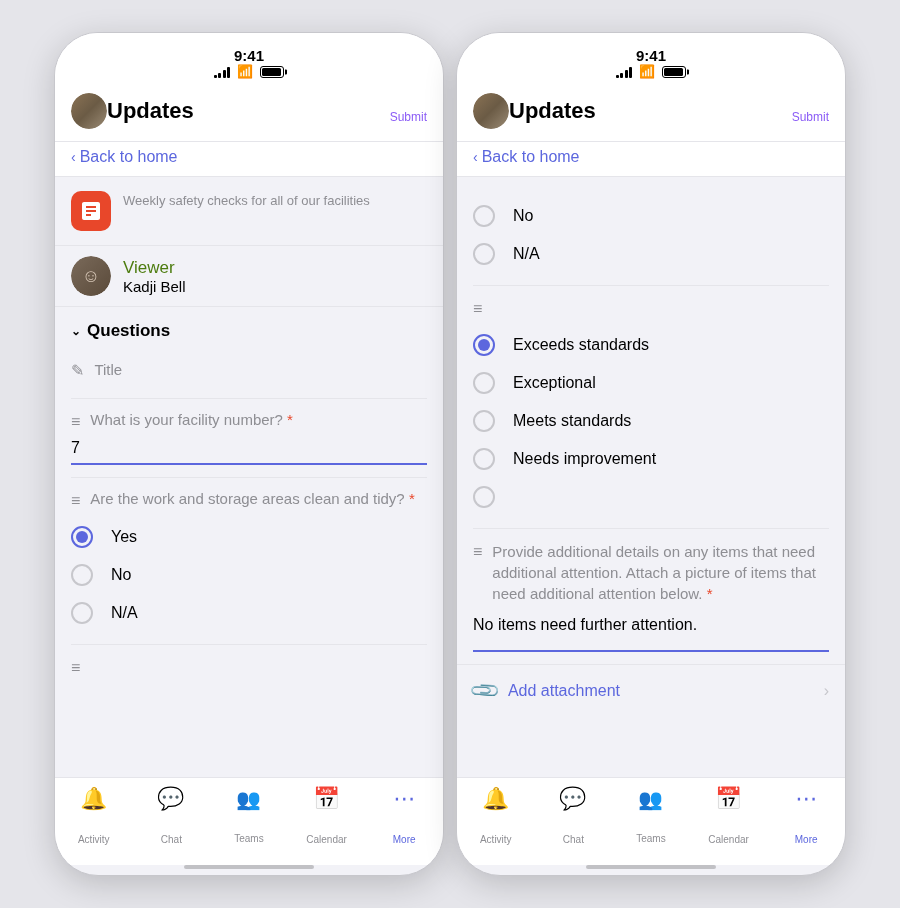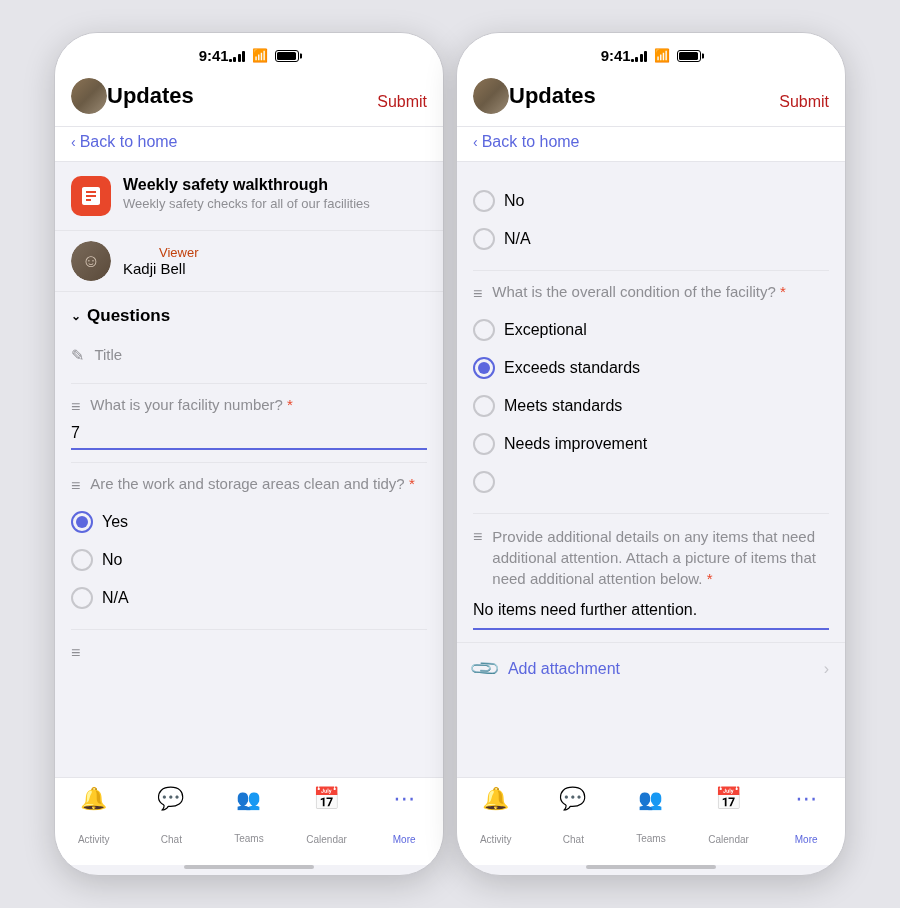--- a/index.html
+++ b/index.html
@@ -24,27 +24,28 @@
       border-radius: 44px;
       overflow: hidden;
       box-shadow: 0 8px 32px rgba(0,0,0,0.18);
       border: 1px solid #c7c7cc;
       display: flex;
       flex-direction: column;
       position: relative;
     }
     .status-bar {
       display: flex;
-      justify-content: center;
+      justify-content: space-between;
       align-items: center;
       padding: 14px 24px 4px 24px;
       background: #fff;
       font-size: 15px;
       font-weight: 600;
       flex-shrink: 0;
+      flex-direction: column;
     }
     .status-icons {
       display: flex;
       align-items: center;
       gap: 5px;
     }
     .signal-bars {
       display: flex;
       align-items: flex-end;
       gap: 1.5px;
@@ -119,22 +120,22 @@
       height: 100%;
       background: linear-gradient(135deg, #8B7355 0%, #6B5B45 50%, #9B8B75 100%);
       border-radius: 50%;
     }
     .header-title {
       font-size: 22px;
       font-weight: 700;
       color: #000;
     }
     .submit-btn {
-      color: #b91c1c;
-      font-size: 16px;
+      color: #8b5cf6;
+      font-size: 12px;
       background: none;
       border: none;
       cursor: pointer;
       margin-top: 12px;
     }
     .back-nav {
       background: #fff;
       padding: 6px 16px 10px 16px;
       border-bottom: 1px solid #e5e5ea;
       flex-shrink: 0;
@@ -201,23 +202,22 @@
       height: 100%;
       background: linear-gradient(135deg, #7a6a5a 0%, #5a4a3a 100%);
       border-radius: 50%;
       display: flex;
       align-items: center;
       justify-content: center;
       color: #d4c4b4;
       font-size: 18px;
     }
     .viewer-text .viewer-label {
-      font-size: 13px;
-      color: #c2410c;
-      margin-left: 36px;
+      font-size: 17px;
+      color: #4d7c0f;
     }
     .viewer-text .viewer-name {
       font-size: 15px;
       font-weight: 500;
       color: #000;
     }
     .questions-section {
       padding: 0 16px;
     }
     .questions-header {
@@ -274,21 +274,21 @@
       color: #000;
       padding: 2px 0 6px 0;
       border-bottom: 2px solid #5c67de;
     }
     .radio-options {
       margin-top: 8px;
     }
     .radio-option {
       display: flex;
       align-items: center;
-      gap: 9px;
+      gap: 18px;
       padding: 8px 0;
     }
     .radio-circle {
       width: 22px;
       height: 22px;
       border-radius: 50%;
       border: 2px solid #c7c7cc;
       display: flex;
       align-items: center;
       justify-content: center;
@@ -374,21 +374,21 @@
       color: #5c67de;
       font-weight: 500;
     }
     .attachment-chevron {
       color: #c7c7cc;
       font-size: 16px;
     }
     .answer-text-bold {
       font-size: 16px;
       color: #000;
-      padding: 4px 0 9px 0;
+      padding: 4px 0 16px 0;
       border-bottom: 2px solid #5c67de;
     }
     .q-description {
       font-size: 15px;
       color: #8E8E93;
       line-height: 1.4;
     }
     .q-description strong {
       color: #8E8E93;
       font-weight: 400;
@@ -439,21 +439,20 @@
 
     <div class="content-scroll">
 
       <div class="form-info-card">
         <div class="form-icon">
           <svg viewBox="0 0 24 24">
               <path d="M19 3H5c-1.1 0-2 .9-2 2v14c0 1.1.9 2 2 2h14c1.1 0 2-.9 2-2V5c0-1.1-.9-2-2-2zm-7 14H7v-2h5v2zm5-4H7v-2h10v2zm0-4H7V7h10v2z"></path>
             </svg>
         </div>
         <div class="form-info-text">
-          <div class="form-title">Weekly safety walkthrough</div>
           <div class="form-desc">Weekly safety checks for all of our facilities</div>
         </div>
       </div>
 
       <div class="viewer-row">
         <div class="viewer-avatar">
           <div class="viewer-avatar-img">☺</div>
         </div>
         <div class="viewer-text">
           <div class="viewer-label">Viewer</div>
@@ -587,33 +586,29 @@
             <div class="radio-option">
               <div class="radio-circle"></div>
               <span class="radio-label">N/A</span>
             </div>
           </div>
         </div>
 
         <div class="question-item">
           <div class="question-row">
             <span class="q-icon">≡</span>
-            <span class="q-label">
-              <span>What is the overall condition of the facility?</span>
-              <span class="required-star"> *</span>
-            </span>
           </div>
           <div class="radio-options">
-            <div class="radio-option">
-              <div class="radio-circle"></div>
-              <span class="radio-label">Exceptional</span>
-            </div>
             <div class="radio-option">
               <div class="radio-circle selected"></div>
               <span class="radio-label">Exceeds standards</span>
+            </div>
+            <div class="radio-option">
+              <div class="radio-circle"></div>
+              <span class="radio-label">Exceptional</span>
             </div>
             <div class="radio-option">
               <div class="radio-circle"></div>
               <span class="radio-label">Meets standards</span>
             </div>
             <div class="radio-option">
               <div class="radio-circle"></div>
               <span class="radio-label">Needs improvement</span>
             </div>
             <div class="radio-option">

